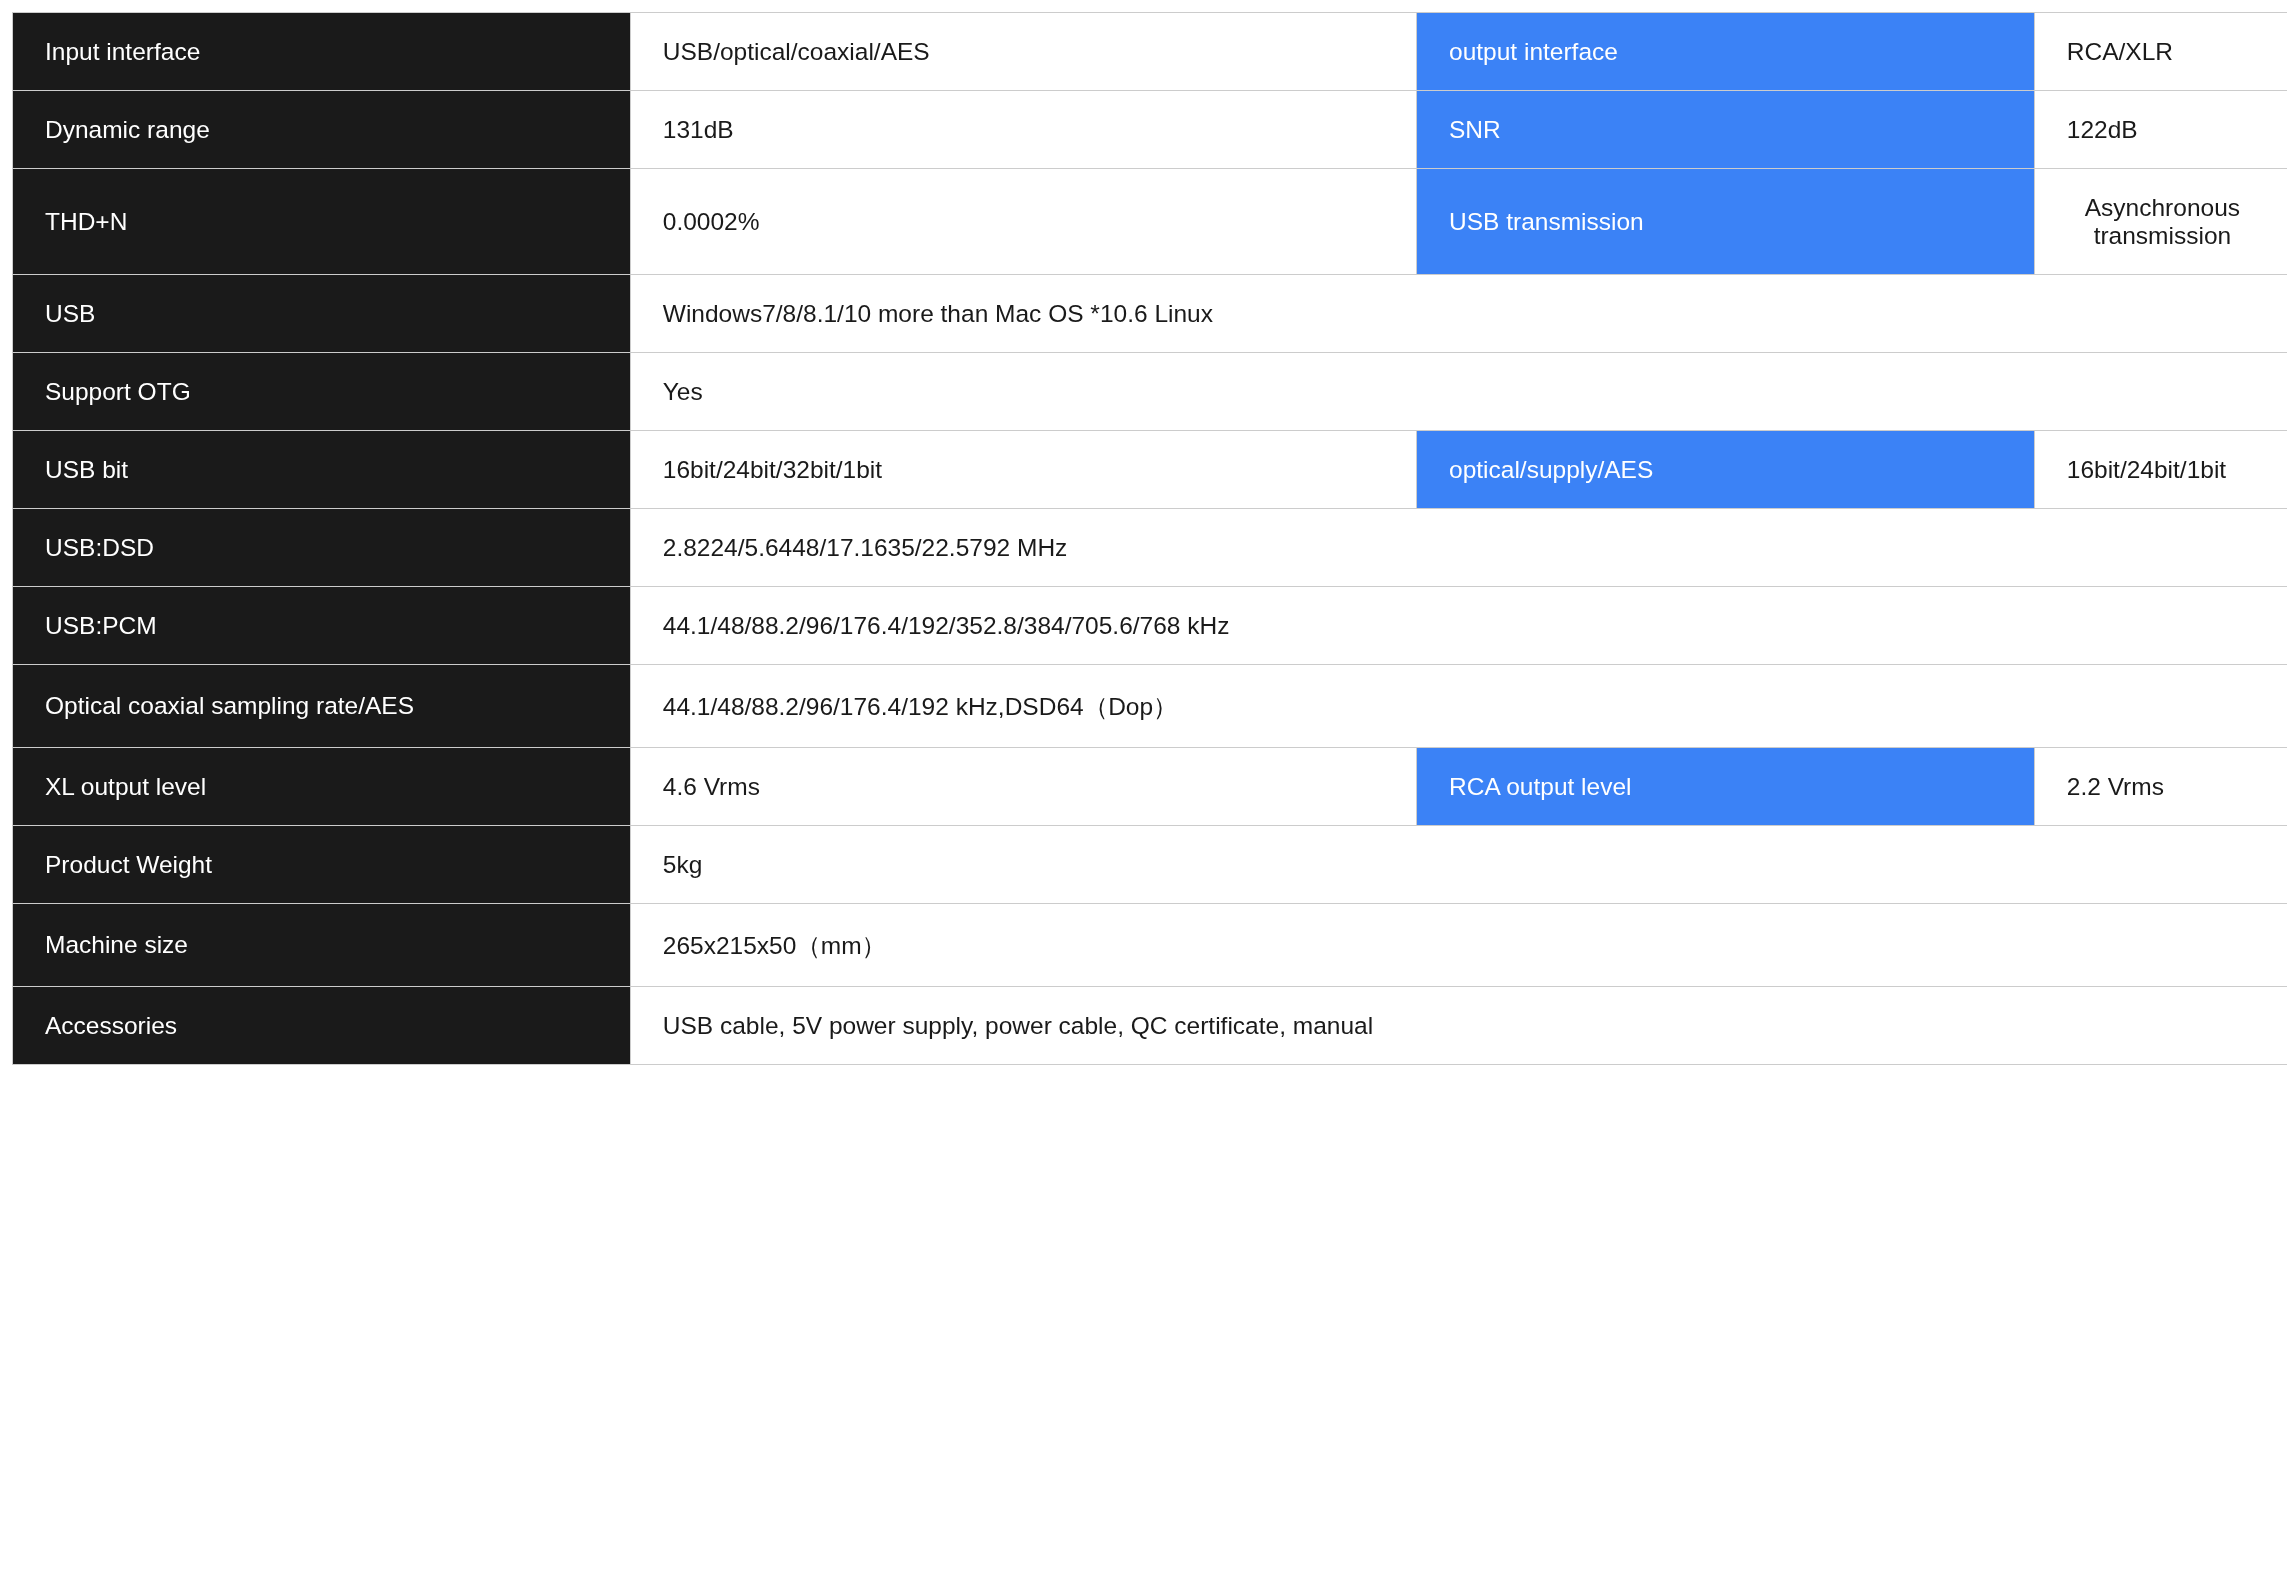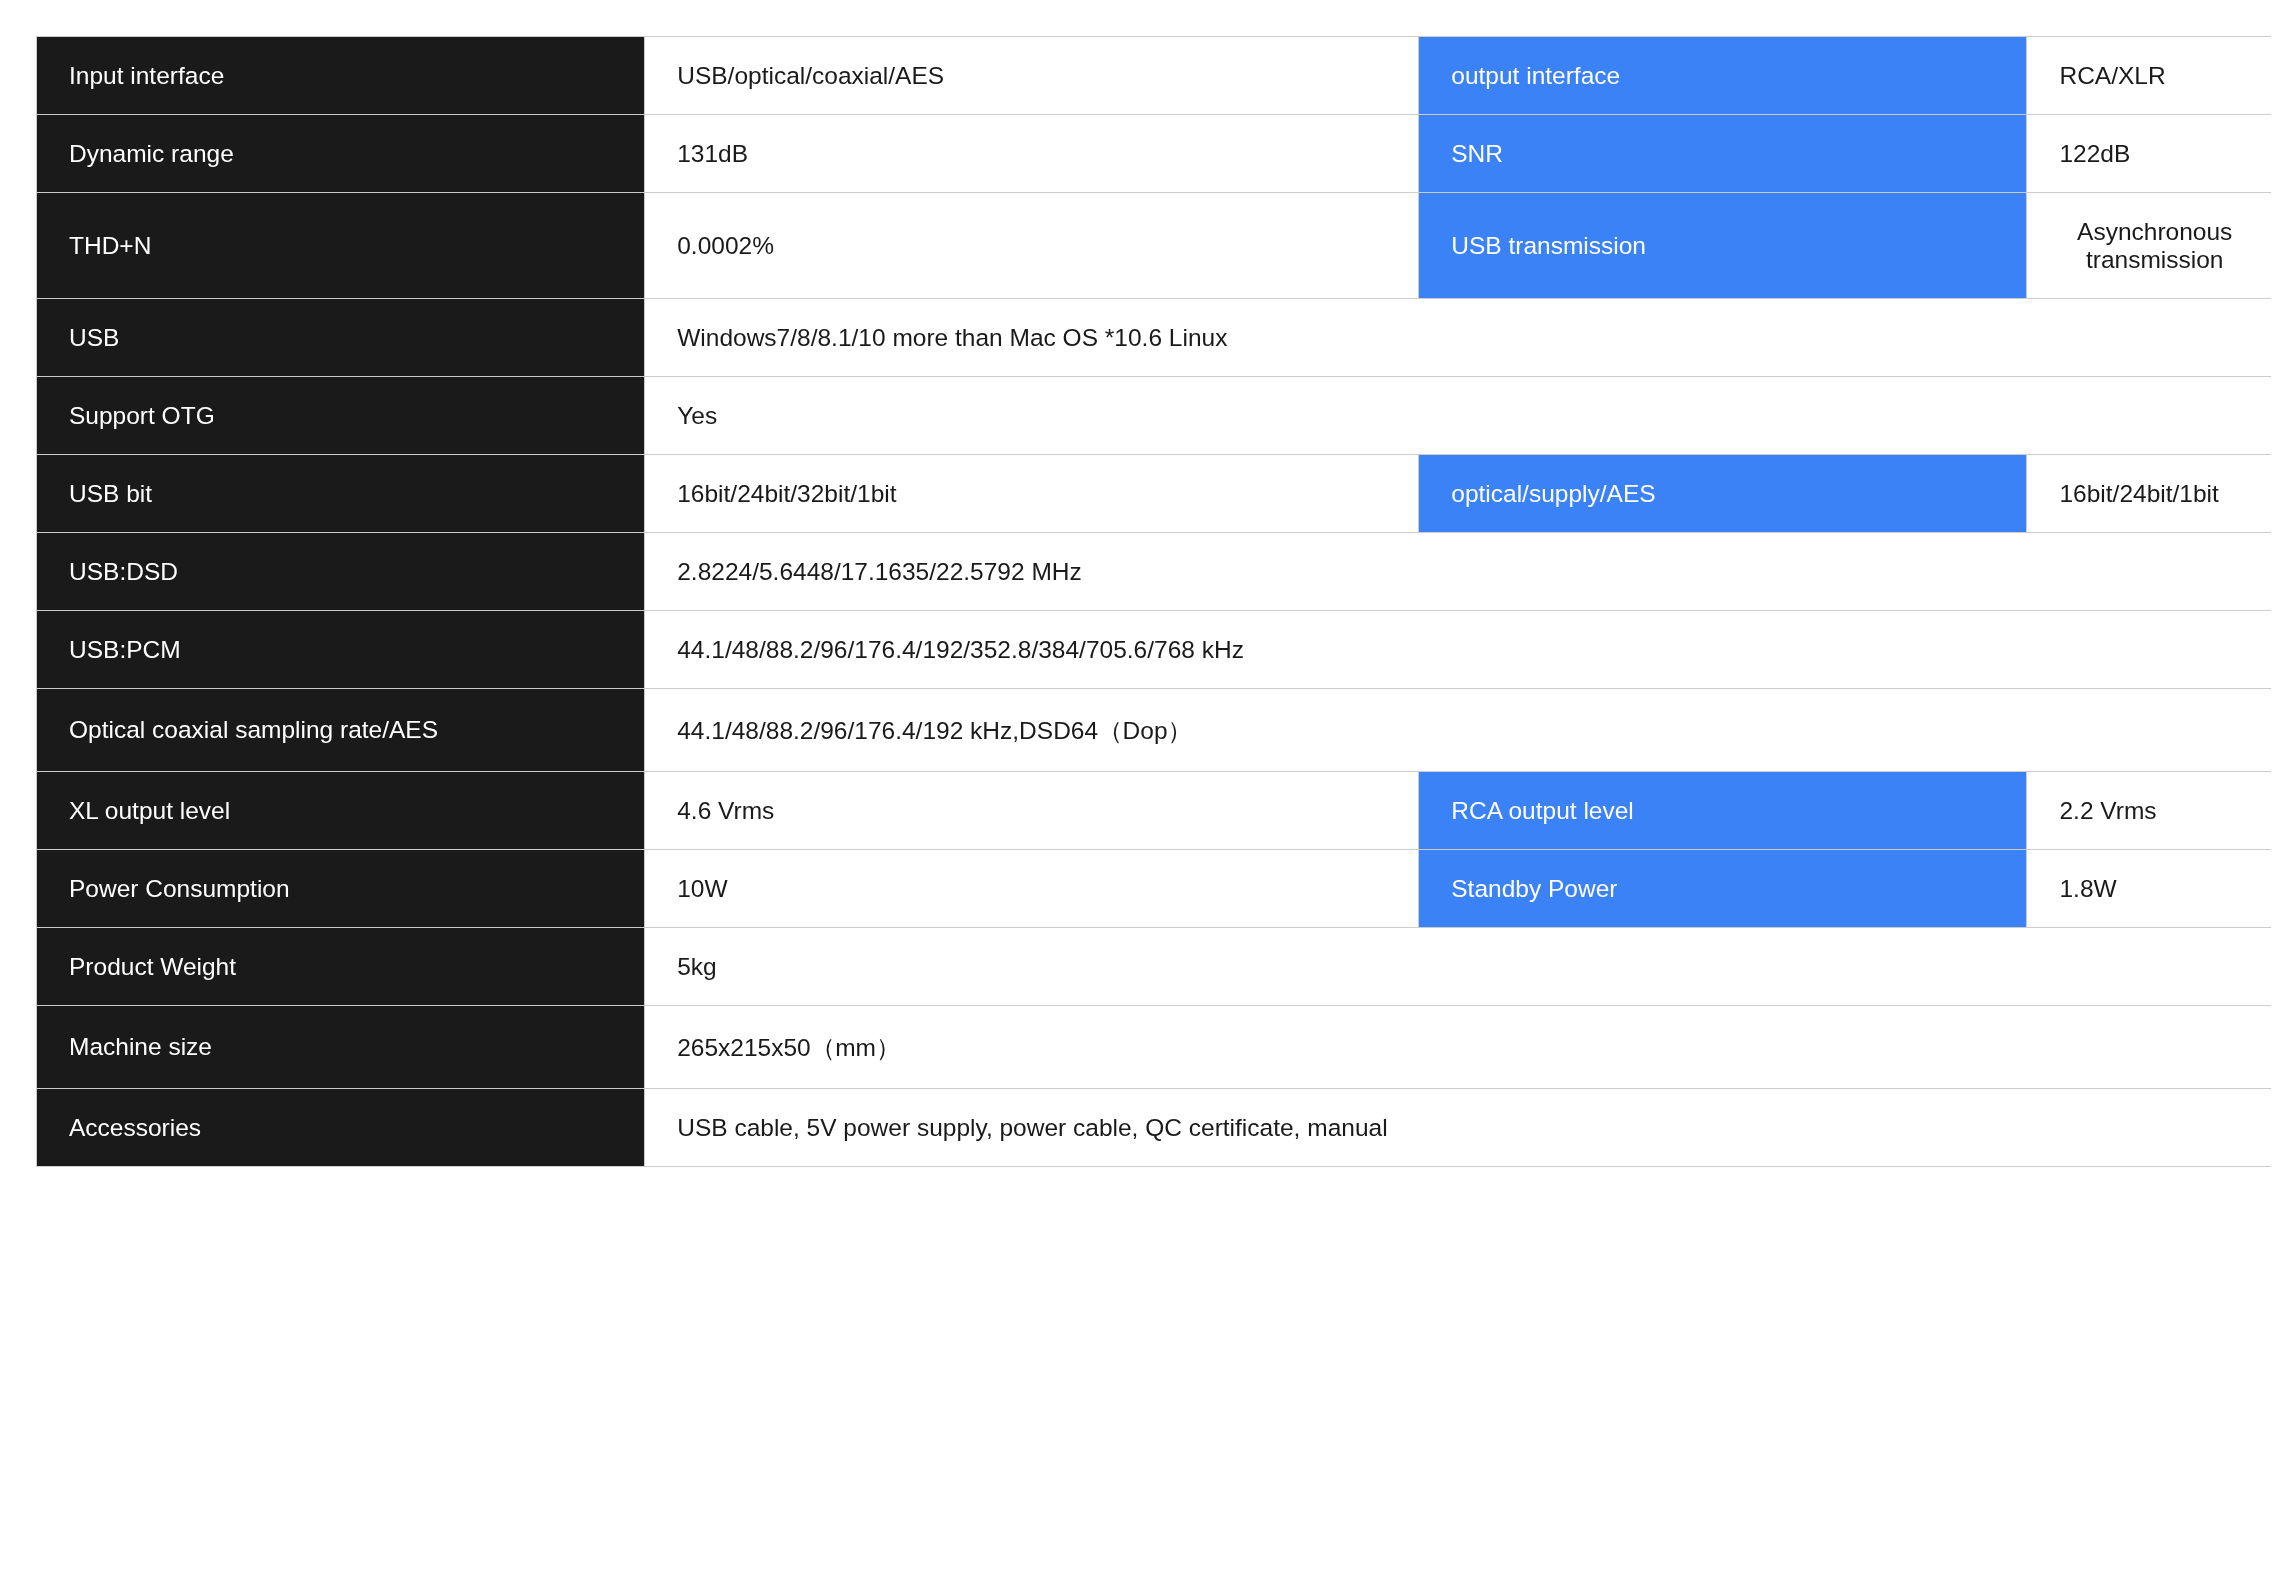--- a/index.html
+++ b/index.html
@@ -1,16 +1,16 @@
 <!DOCTYPE html>
 <html style="font-size:14px"><head>
   <meta charset="utf-8">
   <style>
     * {
-      margin: 12px;
+      margin: 4px;
       padding: 0;
       box-sizing: border-box;
     }
 
     body {
       background: #ffffff;
       font-family: Arial, sans-serif;
       font-size: 24.5px;
       color: #1a1a1a;
     }
@@ -115,26 +115,20 @@
         <td class="label-cell">Optical coaxial sampling rate/AES</td>
         <td colspan="3" class="value-cell-wide">44.1/48/88.2/96/176.4/192 kHz,DSD64（Dop）</td>
       </tr>
       <tr>
         <td class="label-cell">XL output level</td>
         <td class="value-cell">4.6 Vrms</td>
         <td class="label-cell dark-label">RCA output level</td>
         <td class="value-right" style="padding: 24.5px 32px;">2.2 Vrms</td>
       </tr>
       <tr>
-        <td class="label-cell">Power Consumption</td>
-        <td class="value-cell">10W</td>
-        <td class="label-cell dark-label">Standby Power</td>
-        <td class="value-right" style="padding: 24.5px 32px;">1.8W</td>
-      </tr>
-      <tr>
         <td class="label-cell">Product Weight</td>
         <td colspan="3" class="value-cell-wide">5kg</td>
       </tr>
       <tr>
         <td class="label-cell">Machine size</td>
         <td colspan="3" class="value-cell-wide">265x215x50（mm）</td>
       </tr>
       <tr>
         <td class="label-cell">Accessories</td>
         <td colspan="3" class="value-cell-wide">USB cable, 5V power supply, power cable, QC certificate, manual</td>

